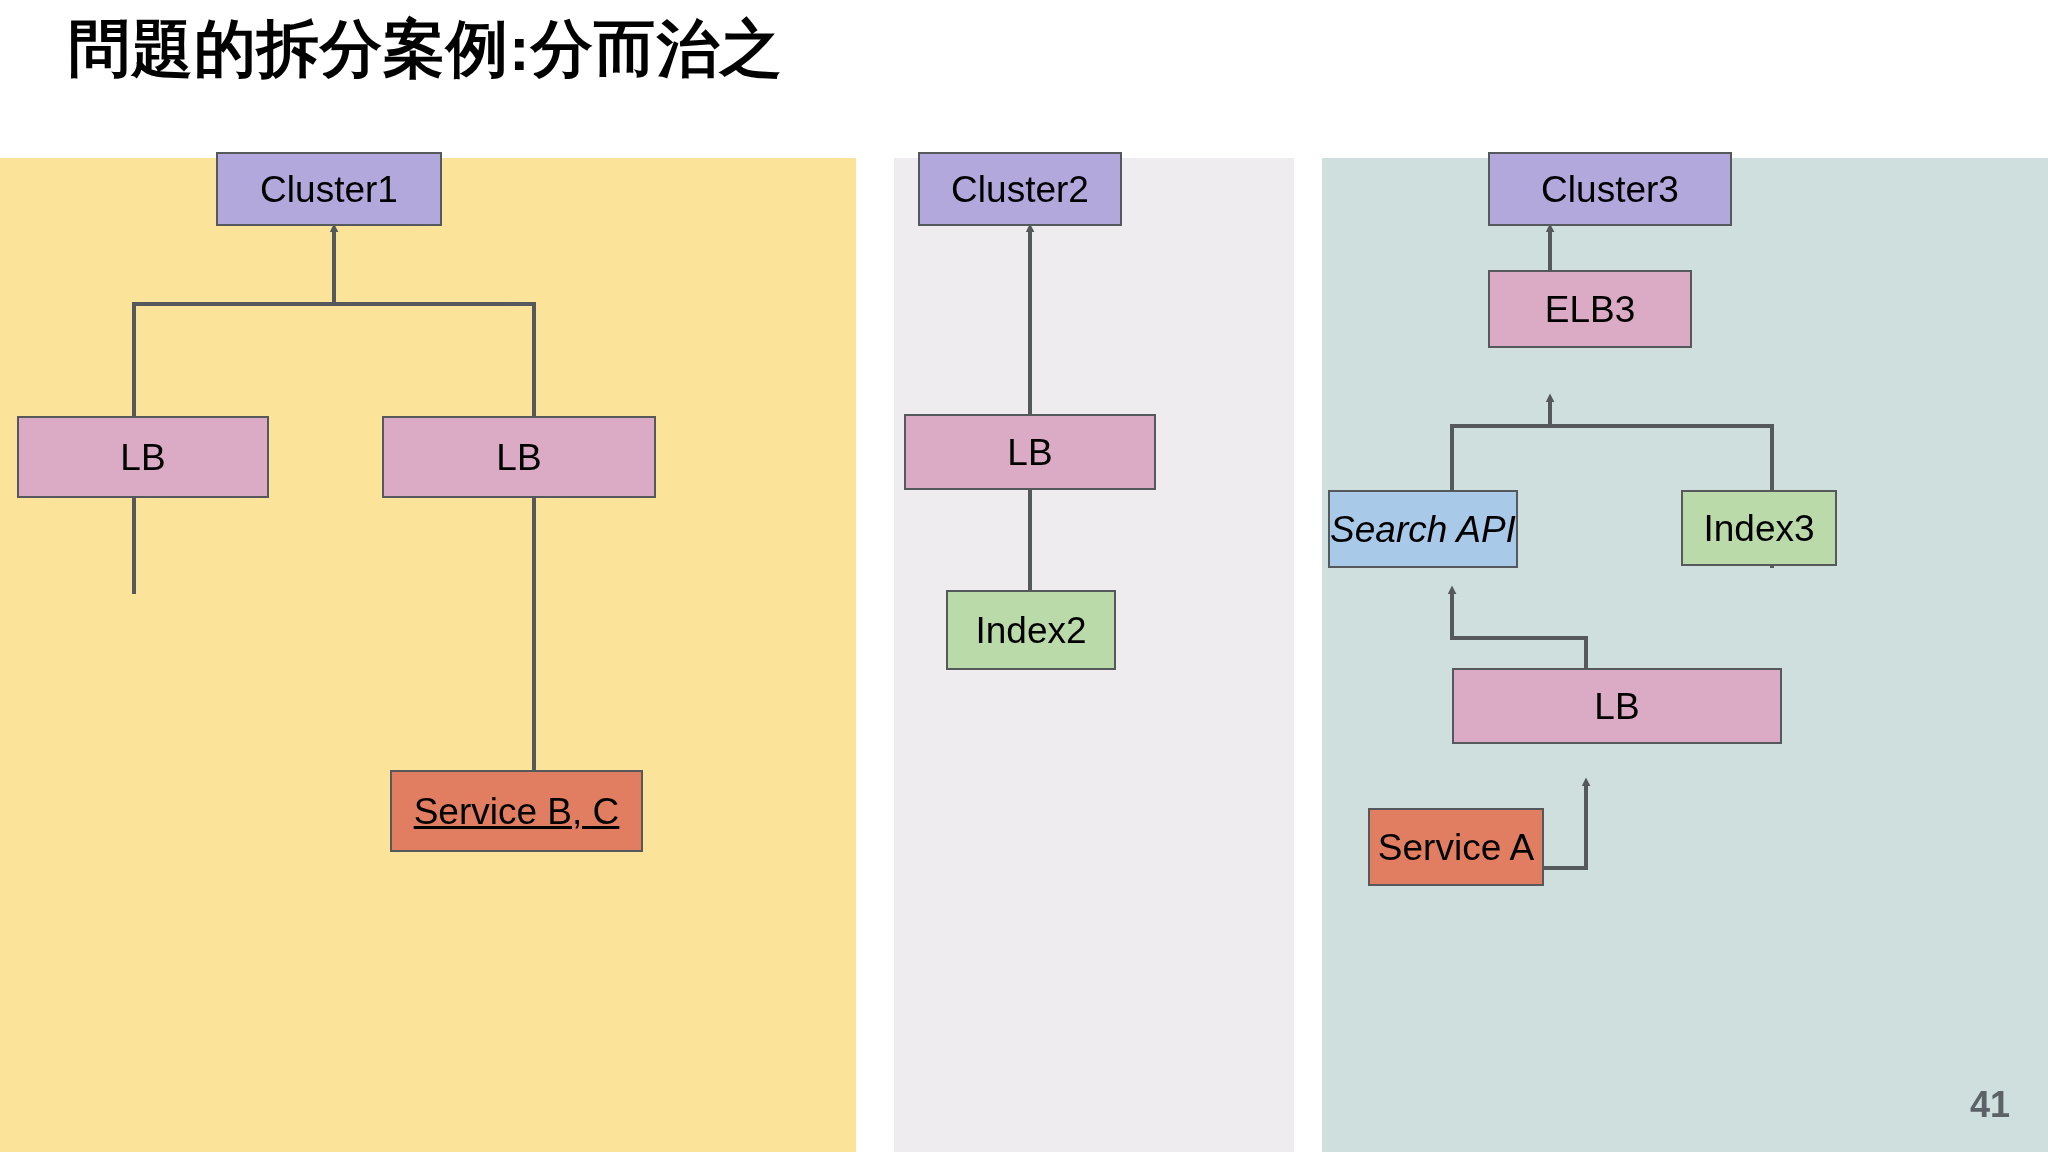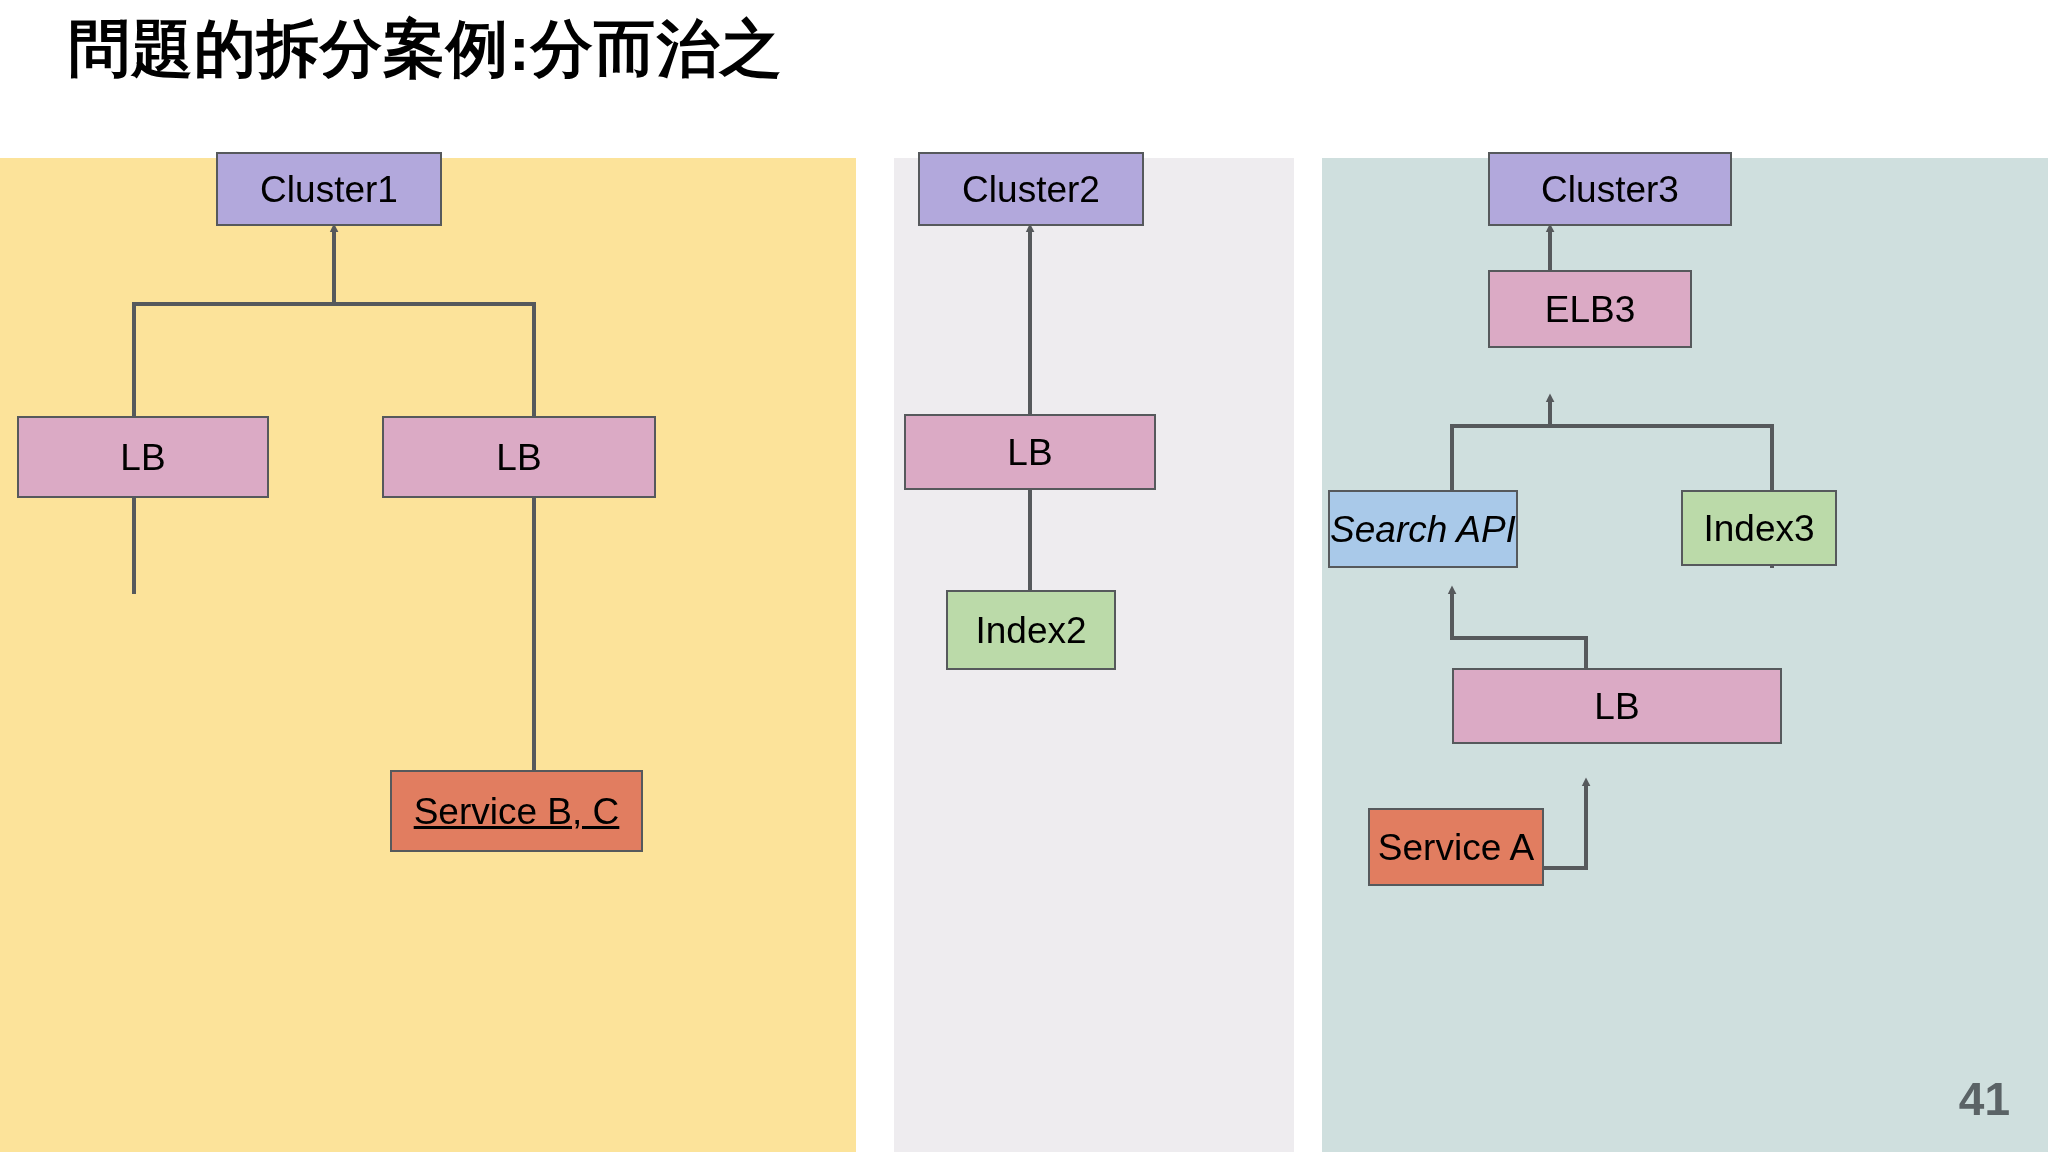--- a/index.html
+++ b/index.html
@@ -74,21 +74,21 @@
   .node-lb       { background: #dbaac5; }
   .node-index    { background: #bbdaa9; }
   .node-service  { background: #e17d60; }
   .node-api      { background: #a9c9e9; }
 
   
   #page-number {
     position: absolute;
     right: 38px;
     bottom: 26px;
-    font-size: 46px;
+    font-size: 36px;
     font-weight: 700;
     color: #5b6366;
     font-family: "Liberation Sans", "DejaVu Sans", sans-serif;
   }
 </style>
 </head>
 <body>
 
 <div id="slide">
 
@@ -134,21 +134,21 @@
     <svg class="diagram-svg" viewBox="0 0 400 994" preserveAspectRatio="none">
       <defs>
         <marker id="arrow2" markerWidth="11" markerHeight="11" refX="5" refY="5.2" orient="auto" markerUnits="userSpaceOnUse">
           <path d="M1,1 L9.5,5.2 L1,9.6 Z" fill="#56595c"></path>
         </marker>
       </defs>
       <path d="M136,256 L136,70" fill="none" stroke="#56595c" stroke-width="4" marker-end="url(#arrow2)"></path>
       <path d="M136,432 L136,306" fill="none" stroke="#56595c" stroke-width="4" marker-end="url(#arrow2)"></path>
     </svg>
 
-    <div class="node node-cluster" style="left:24px; top:-6px; width:226px; height:74px;">
+    <div class="node node-cluster" style="left:24px; top:-6px; width:204px; height:74px;">
       <span>Cluster2</span>
     </div>
 
     <div class="node node-lb" style="left:10px; top:256px; width:252px; height:76px;">
       <span>LB</span>
     </div>
 
     <div class="node node-index" style="left:52px; top:432px; width:170px; height:80px;">
       <span>Index2</span>
     </div>

